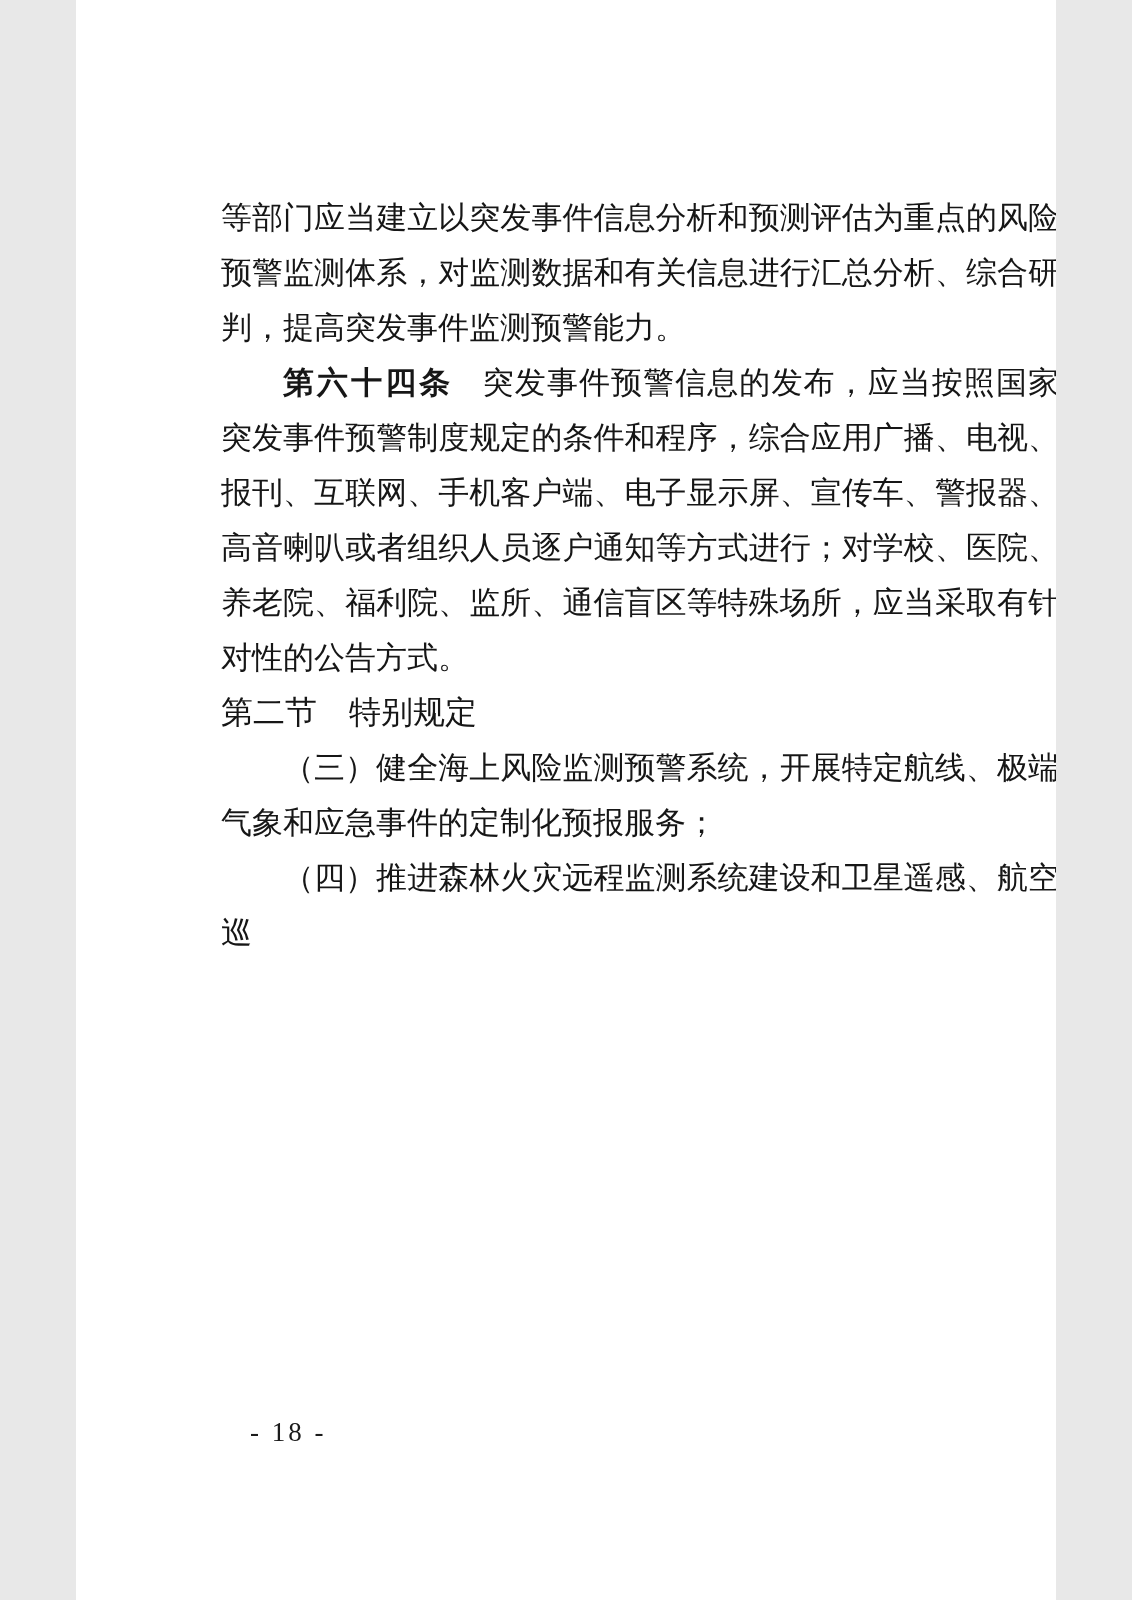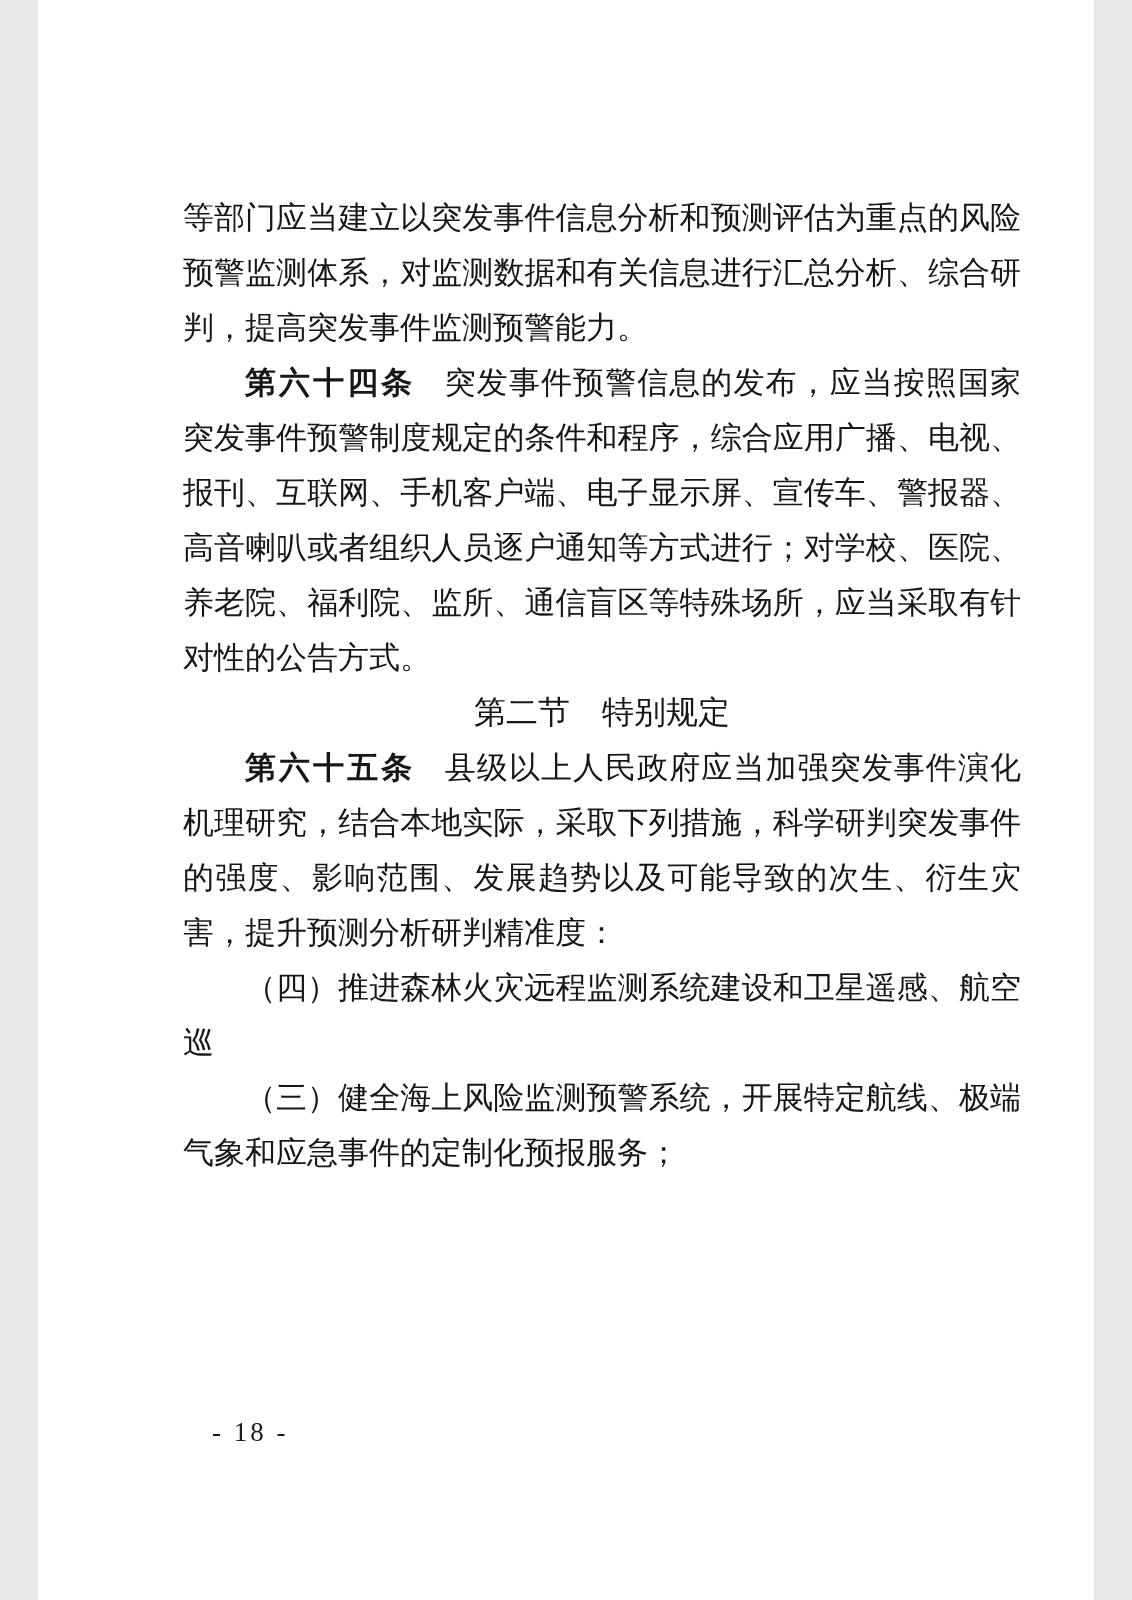--- a/index.html
+++ b/index.html
@@ -2,21 +2,21 @@
 <html><head>
 <meta charset="utf-8">
 <style>
   html, body {
     margin: 0;
     padding: 0;
     background: #e8e8e8;
   }
   .page {
     position: relative;
-    width: 1056px;
+    width: 980px;
     height: 1600px;
     margin: 0 auto;
     background: #ffffff;
     overflow: hidden;
     font-family: "Liberation Serif", "DejaVu Serif", serif;
     color: #161616;
   }
   .text-block {
     position: absolute;
     left: 145px;
@@ -36,21 +36,21 @@
   }
   .article-label {
     font-weight: 700;
     
     font-family: Liberation Serif, serif;
     margin-right: 0.95em;
     letter-spacing: 2px;
   }
   .section-heading {
     margin: 57px 0 55px 0;
-    text-align: center;
+    text-align: left;
     text-indent: 0 !important;
     font-weight: 400;
     font-size: 32px;
     line-height: 55px;
   }
   .page-footer {
     position: absolute;
     left: 174px;
     top: 1412px;
     font-size: 27px;
@@ -67,27 +67,24 @@
   <div class="text-block">
 
     <p class="continuation">等部门应当建立以突发事件信息分析和预测评估为重点的风险预警监测体系，对监测数据和有关信息进行汇总分析、综合研判，提高突发事件监测预警能力。</p>
 
     <p>
       <span class="article-label">第六十四条</span><span>突发事件预警信息的发布，应当按照国家突发事件预警制度规定的条件和程序，综合应用广播、电视、报刊、互联网、手机客户端、电子显示屏、宣传车、警报器、高音喇叭或者组织人员逐户通知等方式进行；对学校、医院、养老院、福利院、监所、通信盲区等特殊场所，应当采取有针对性的公告方式。</span>
     </p>
 
     <p class="section-heading">第二节　特别规定</p>
 
-    <p>
-      <span class="article-label">第六十五条</span><span>县级以上人民政府应当加强突发事件演化机理研究，结合本地实际，采取下列措施，科学研判突发事件的强度、影响范围、发展趋势以及可能导致的次生、衍生灾害，提升预测分析研判精准度：</span>
-    </p>
 
 
 
+    <p>（三）健全海上风险监测预警系统，开展特定航线、极端气象和应急事件的定制化预报服务；</p>
+
     <p>（四）推进森林火灾远程监测系统建设和卫星遥感、航空巡</p>
-
-    <p>（三）健全海上风险监测预警系统，开展特定航线、极端气象和应急事件的定制化预报服务；</p>
 
   </div>
 
   <div class="page-footer">- 18 -</div>
 
 </div>
 
 </body></html>

